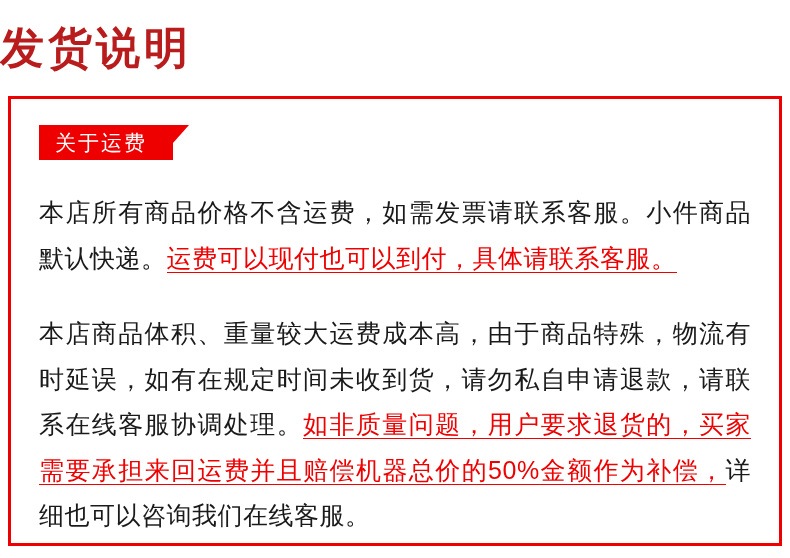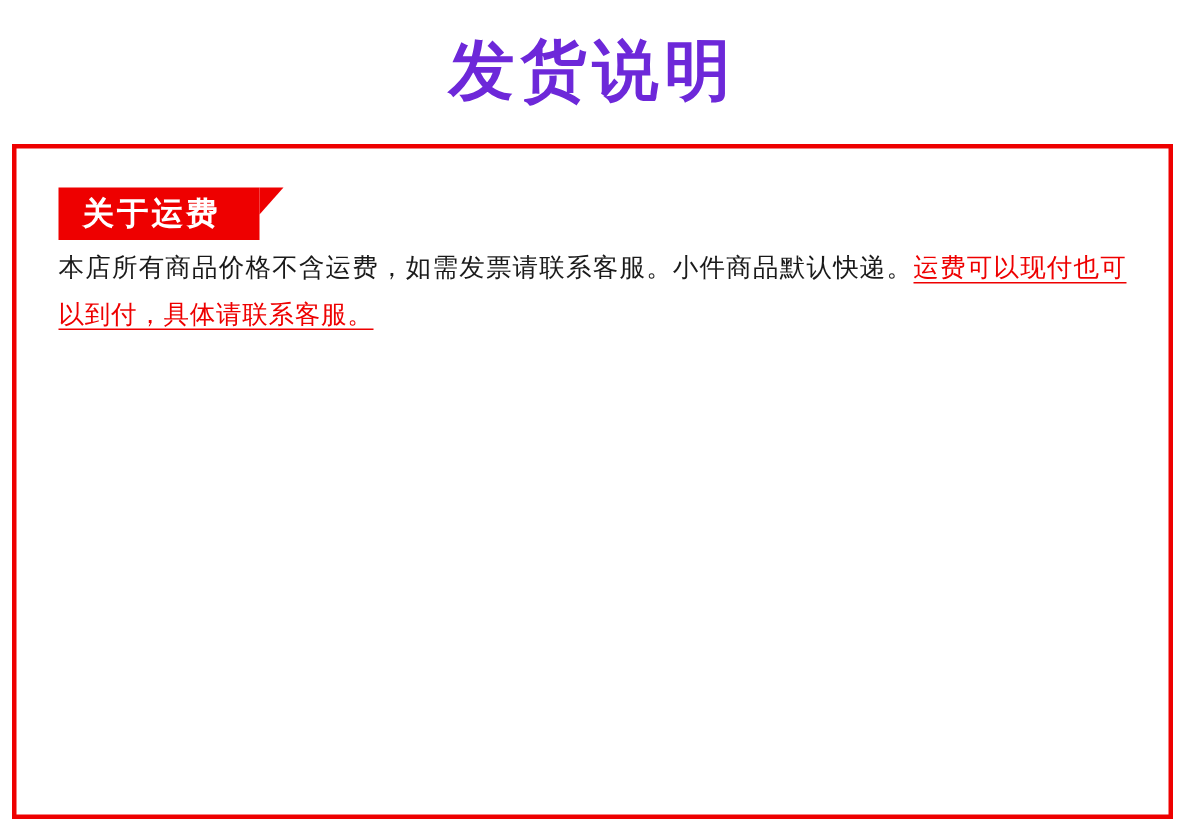--- a/index.html
+++ b/index.html
@@ -14,22 +14,22 @@
     overflow: hidden;
   }
   .page {
     position: relative;
     width: 790px;
     height: 558px;
     box-sizing: border-box;
     background: #ffffff;
   }
   .title {
-    text-align: center;
-    color: #6d28d9;
+    text-align: left;
+    color: #b91c1c;
     font-size: 44px;
     font-weight: bold;
     letter-spacing: 4px;
     line-height: 1;
     padding-top: 26px;
     padding-bottom: 22px;
   }
   .frame {
     position: absolute;
     left: 8px;
@@ -45,39 +45,39 @@
   }
   .section + .section {
     margin-top: 12px;
   }
   .tag {
     display: inline-block;
     position: relative;
     background: #ee0000;
     color: #ffffff;
     font-size: 21px;
-    font-weight: bold;
+    font-weight: normal;
     letter-spacing: 2px;
     padding: 6px 26px 6px 16px;
     line-height: 1.1;
   }
   .tag::after {
     content: "";
     position: absolute;
     right: -16px;
     top: 0;
     width: 0;
     height: 0;
     border-top: 18px solid #ee0000;
     border-bottom: 18px solid transparent;
     border-right: 16px solid transparent;
   }
   .body-text {
-    margin-top: 4px;
-    font-size: 17px;
+    margin-top: 30px;
+    font-size: 25px;
     line-height: 1.82;
     color: #1a1a1a;
     letter-spacing: 0.5px;
     text-align: justify;
   }
   .hl {
     color: #ee0000;
     border-bottom: 1px solid #ee0000;
   }
   .tag-row {
@@ -96,16 +96,19 @@
     <div class="section">
       <div class="tag-row">
         <span class="tag">关于运费</span>
       </div>
       <div class="body-text">
         <span>本店所有商品价格不含运费，如需发票请联系客服。小件商品默认快递。</span><span class="hl">运费可以现付也可以到付，具体请联系客服。</span><span></span>
       </div>
     </div>
 
     <div class="section">
+      <div class="body-text">
+        <span>本店商品体积、重量较大运费成本高，由于商品特殊，物流有时延误，如有在规定时间未收到货，请勿私自申请退款，请联系在线客服协调处理。</span><span class="hl">如非质量问题，用户要求退货的，买家需要承担来回运费并且赔偿机器总价的50%金额作为补偿，</span><span>详细也可以咨询我们在线客服。</span>
+      </div>
     </div>
 
   </div>
 </div>
 
 </body></html>

